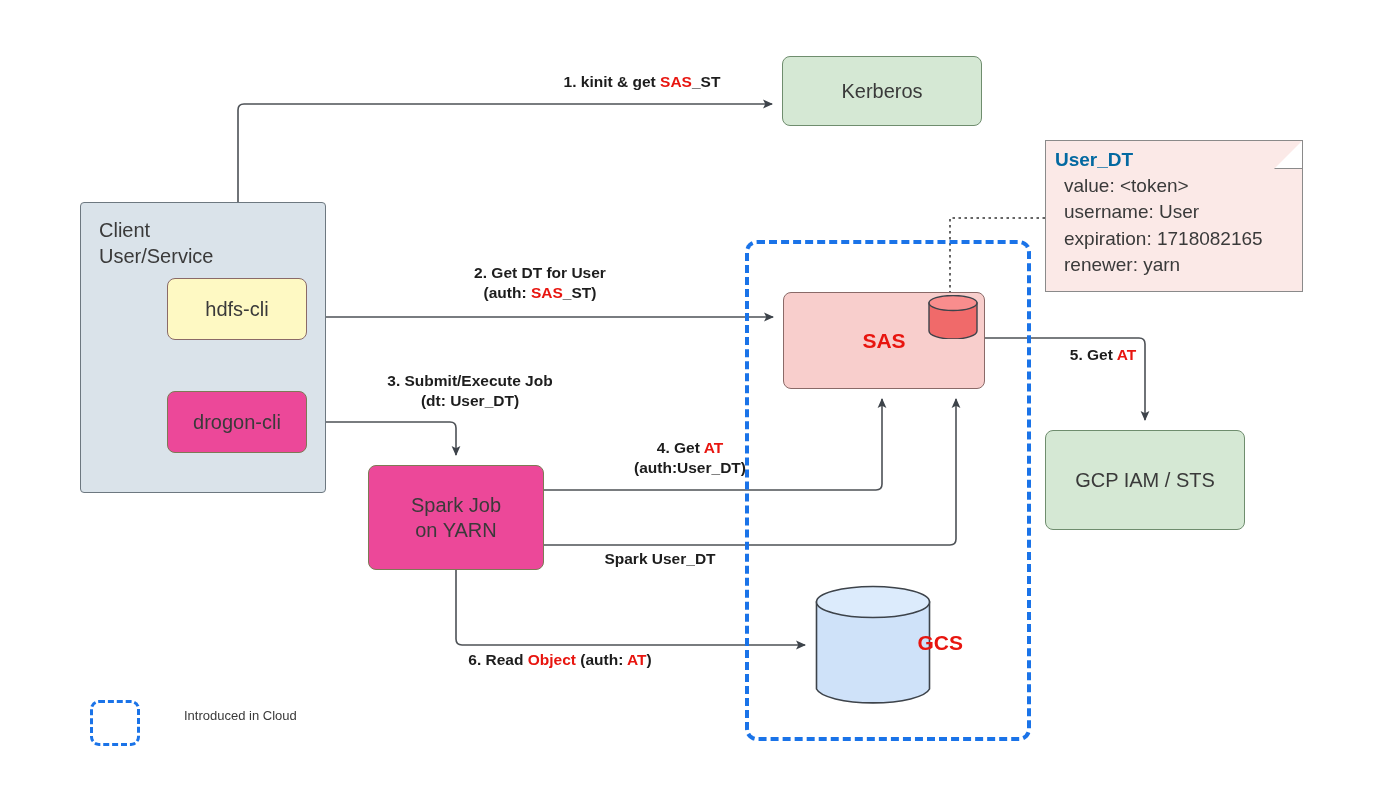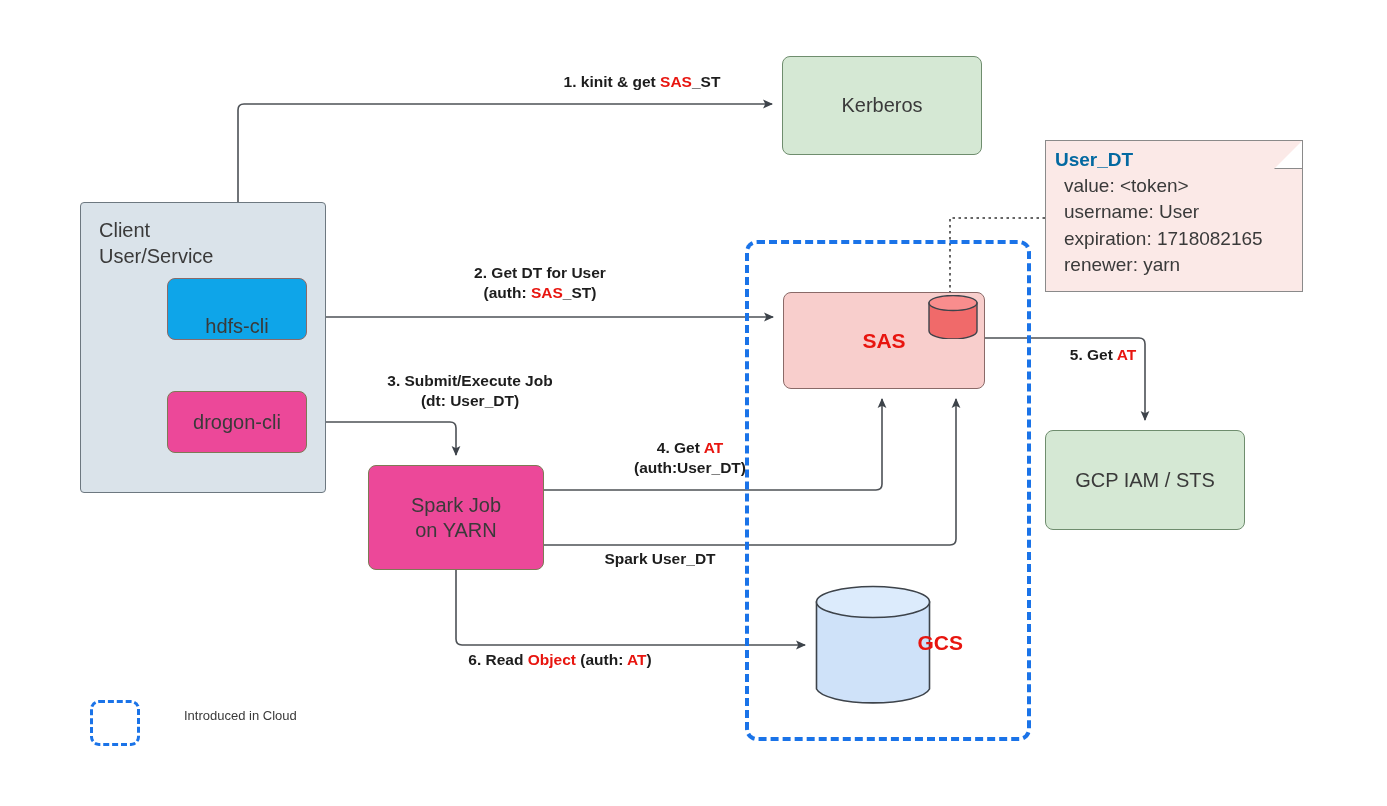--- a/index.html
+++ b/index.html
@@ -60,28 +60,28 @@
     line-height: 1.3;
   }
 
   
   .proc {
     border-radius: 8px;
     border: 1.5px solid #6d7880;
     font-size: 20px;
     color: #3a3a3a;
   }
-  .fill-pink   { background: #0ea5e9; border-color: #8a6a68; align-items: flex-end; }
+  .fill-pink   { background: #fef9c3; border-color: #8a6a68; }
   .fill-yellow { background: #ec4899; border-color: #7d7a55; }
   .fill-green  { background: #d5e8d4; border-color: #6f8d6e; }
 
   .hdfs-cli  { left: 167px; top: 278px; width: 140px; height: 62px; }
   .drogon-cli{ left: 167px; top: 391px; width: 140px; height: 62px; }
   .spark-job { left: 368px; top: 465px; width: 176px; height: 105px; }
-  .kerberos  { left: 782px; top: 56px;  width: 200px; height: 99px; }
+  .kerberos  { left: 782px; top: 56px;  width: 200px; height: 70px; }
   .gcp-iam   { left: 1045px; top: 430px; width: 200px; height: 100px; }
 
   .sas-box {
     left: 783px; top: 292px; width: 202px; height: 97px;
     background: #f8cecc;
     border: 1.5px solid #8a6a68;
     border-radius: 8px;
     display: block;
   }
   .sas-label {

